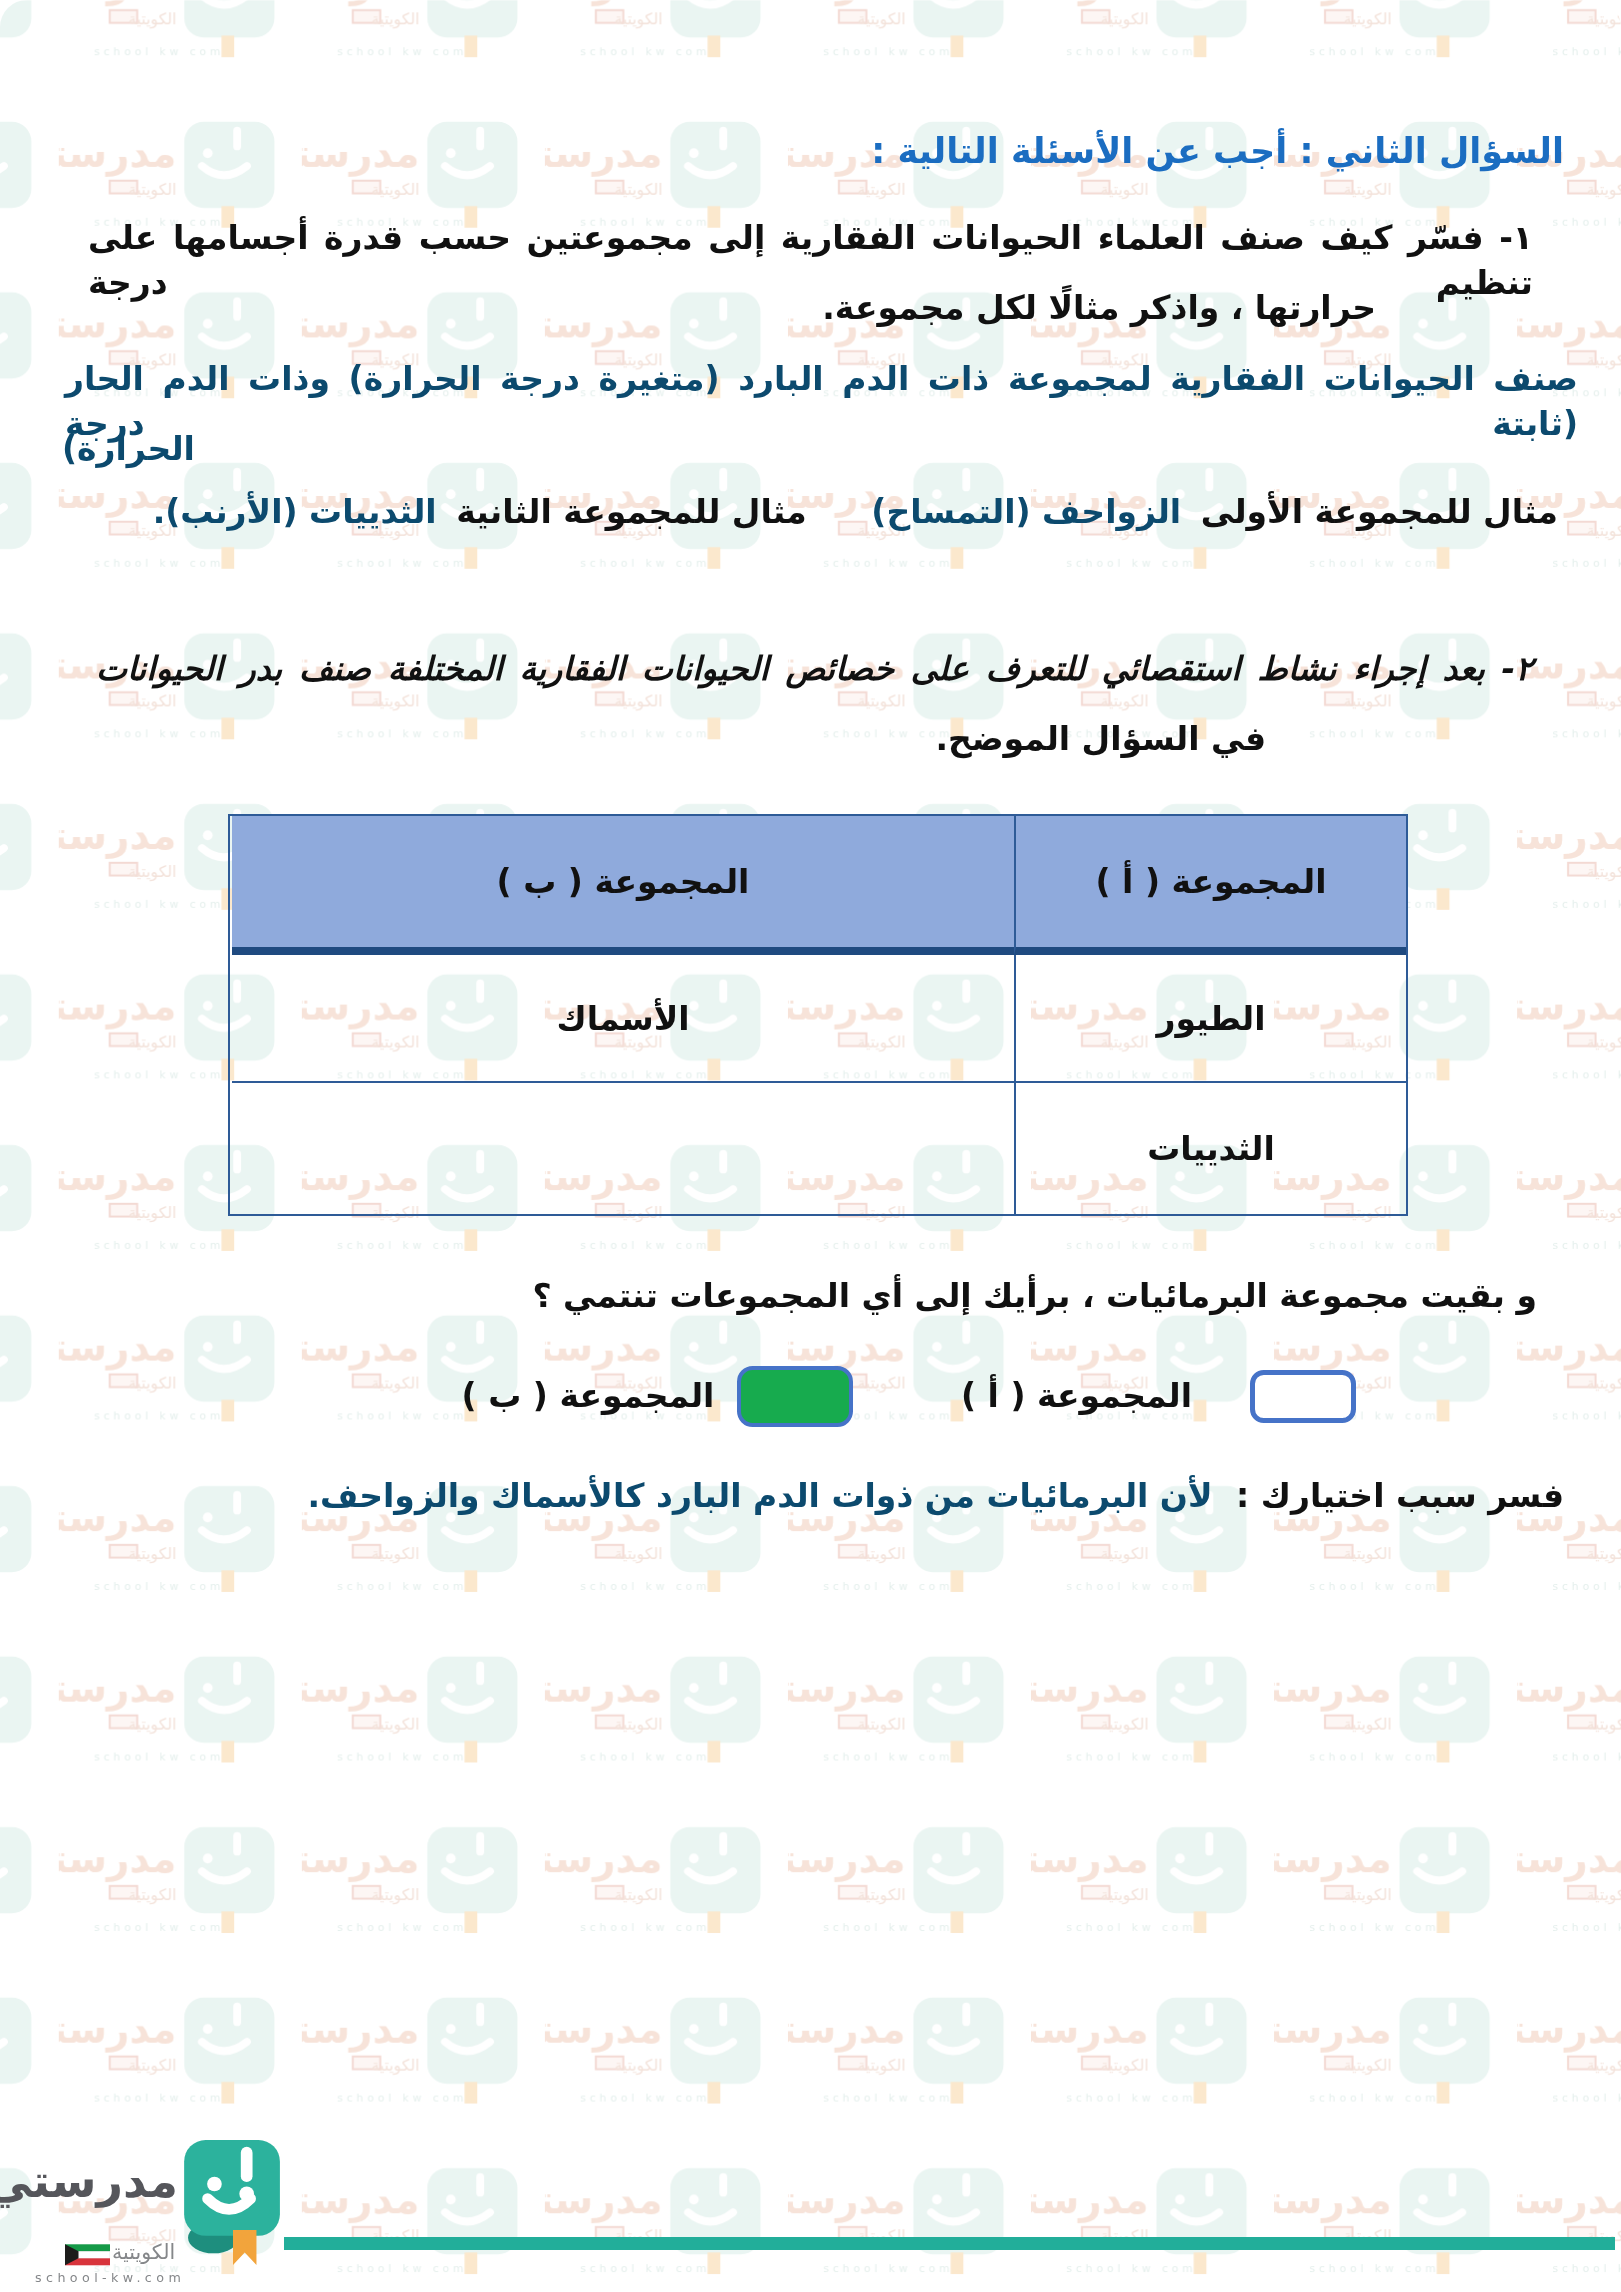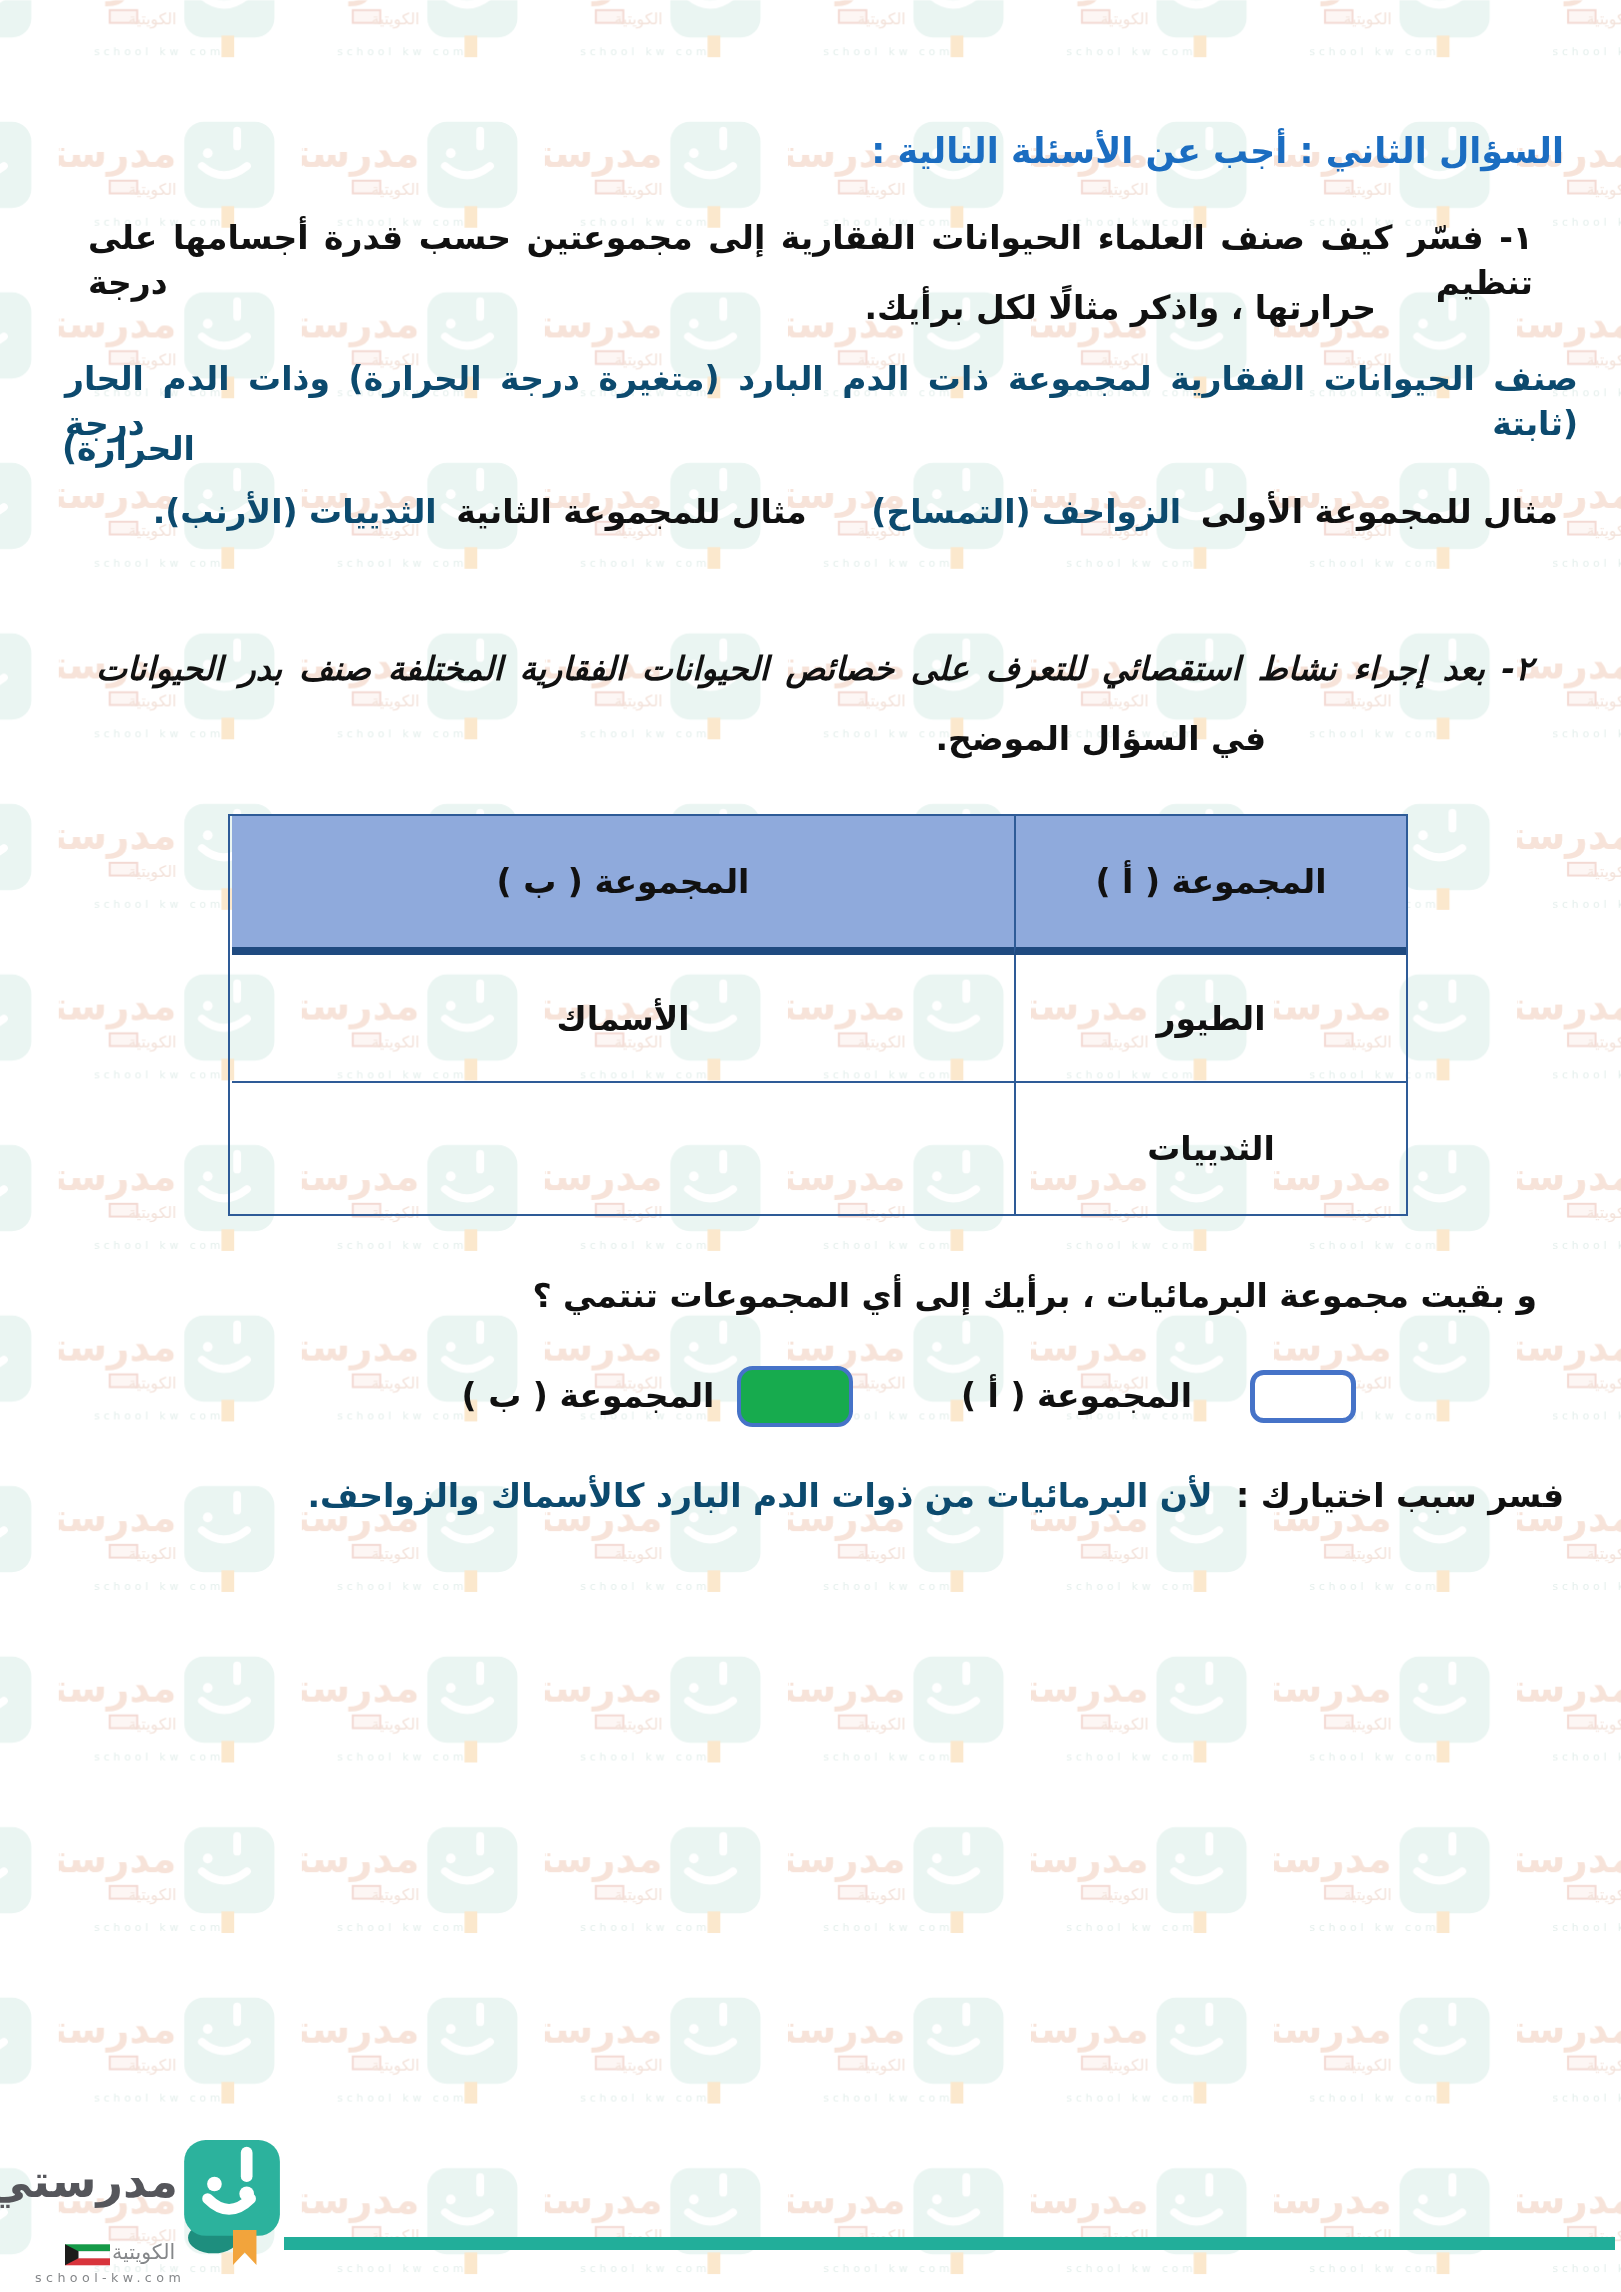--- a/index.html
+++ b/index.html
@@ -1,17 +1,17 @@
 <!DOCTYPE html>
 <html lang="ar"><head>
 <meta charset="utf-8">
 <style>
   html,body{margin:0;padding:0;background:#ffffff;}
   .page{position:relative;width:1621px;height:2293px;background:#ffffff;overflow:hidden;
-        font-family:"DejaVu Sans",sans-serif;}
+        font-family:"DejaVu Sans",sans-serif;border-radius:27px;}
   .watermark{position:absolute;left:0;top:0;width:1621px;height:2293px;pointer-events:none;}
   .content{position:absolute;left:0;top:0;width:1621px;height:2293px;direction:rtl;
            color:#111111;font-weight:700;}
   .title{position:absolute;right:57px;top:131px;font-size:35px;color:#1b6dc1;}
   .line{position:absolute;font-size:33px;line-height:1.35;}
   .justify{text-align:justify;text-align-last:justify;}
   .green{color:#0c4a6e;}
   .q1-l1{right:88px;left:88px;top:216px;}
   .q1-l2{right:245px;top:286px;}
   .ans1-l1{right:43px;left:65px;top:357px;}
@@ -68,21 +68,21 @@
       </pattern>
     </defs>
     <rect x="0" y="0" width="1654" height="2339" fill="url(#wm)"></rect>
   </svg>
 
   <div class="content">
 
     <div class="title">السؤال الثاني : أجب عن الأسئلة التالية :</div>
 
     <div class="line justify q1-l1">١- فسّر كيف صنف العلماء الحيوانات الفقارية إلى مجموعتين حسب قدرة أجسامها على تنظيم درجة</div>
-    <div class="line q1-l2">حرارتها ، واذكر مثالًا لكل برأيك.</div>
+    <div class="line q1-l2">حرارتها ، واذكر مثالًا لكل مجموعة.</div>
 
     <div class="line justify green ans1-l1">صنف الحيوانات الفقارية لمجموعة ذات الدم البارد (متغيرة درجة الحرارة) وذات الدم الحار (ثابتة درجة</div>
     <div class="line green ans1-l2">الحرارة)</div>
 
     <div class="example-row">
       <span>مثال للمجموعة الأولى</span>
       <span class="green">الزواحف (التمساح)</span>
       <span class="gap2">مثال للمجموعة الثانية</span>
       <span class="green">الثدييات (الأرنب).</span>
     </div>

